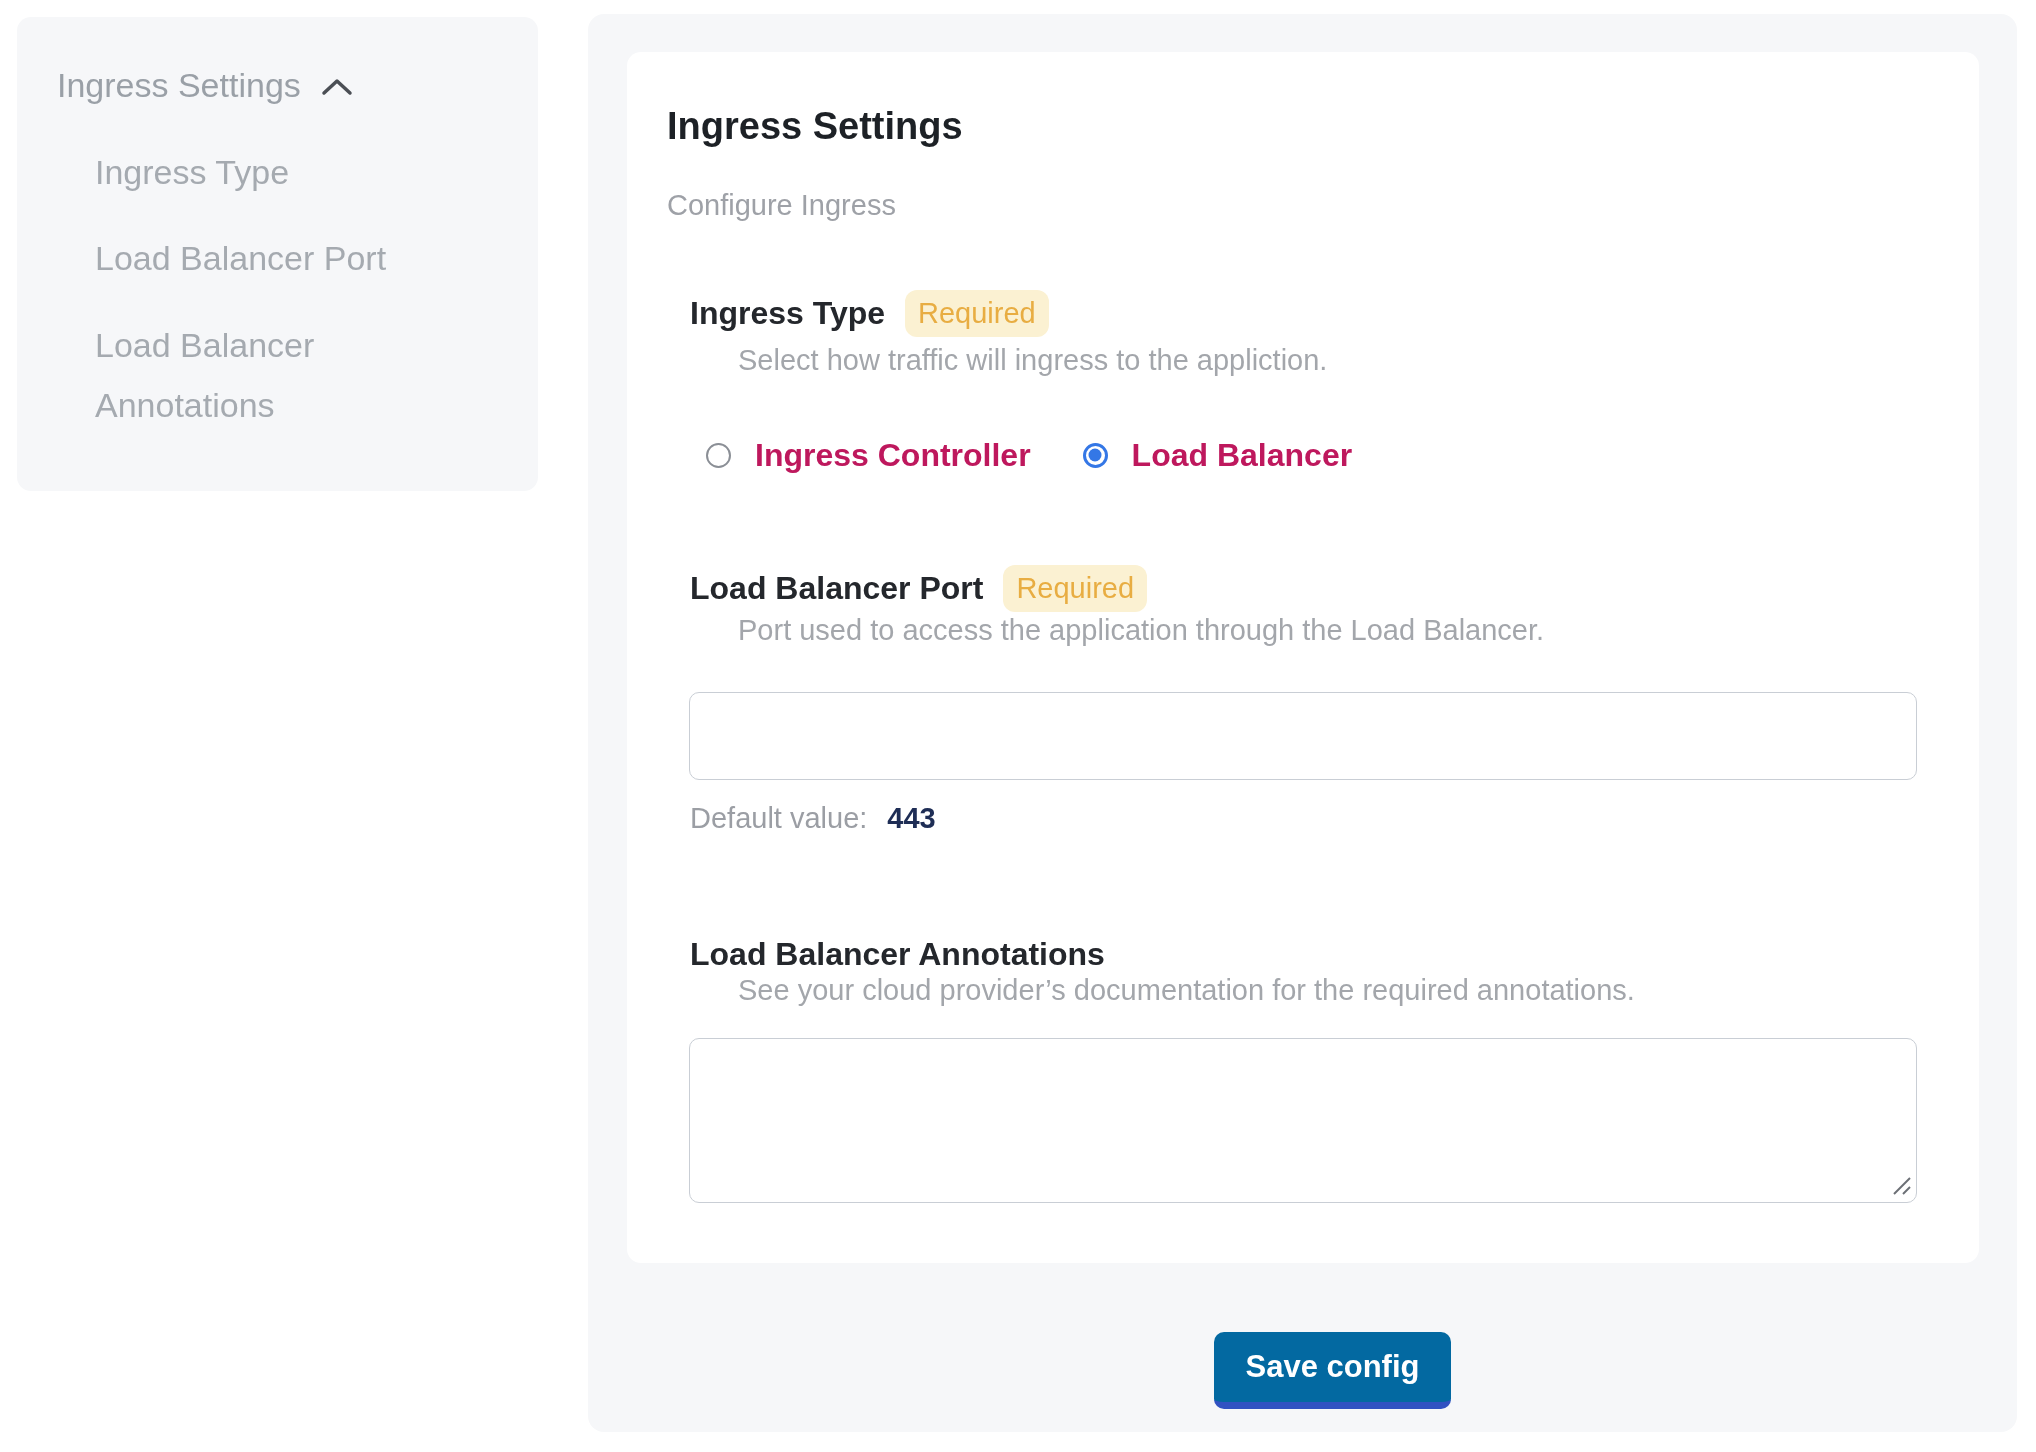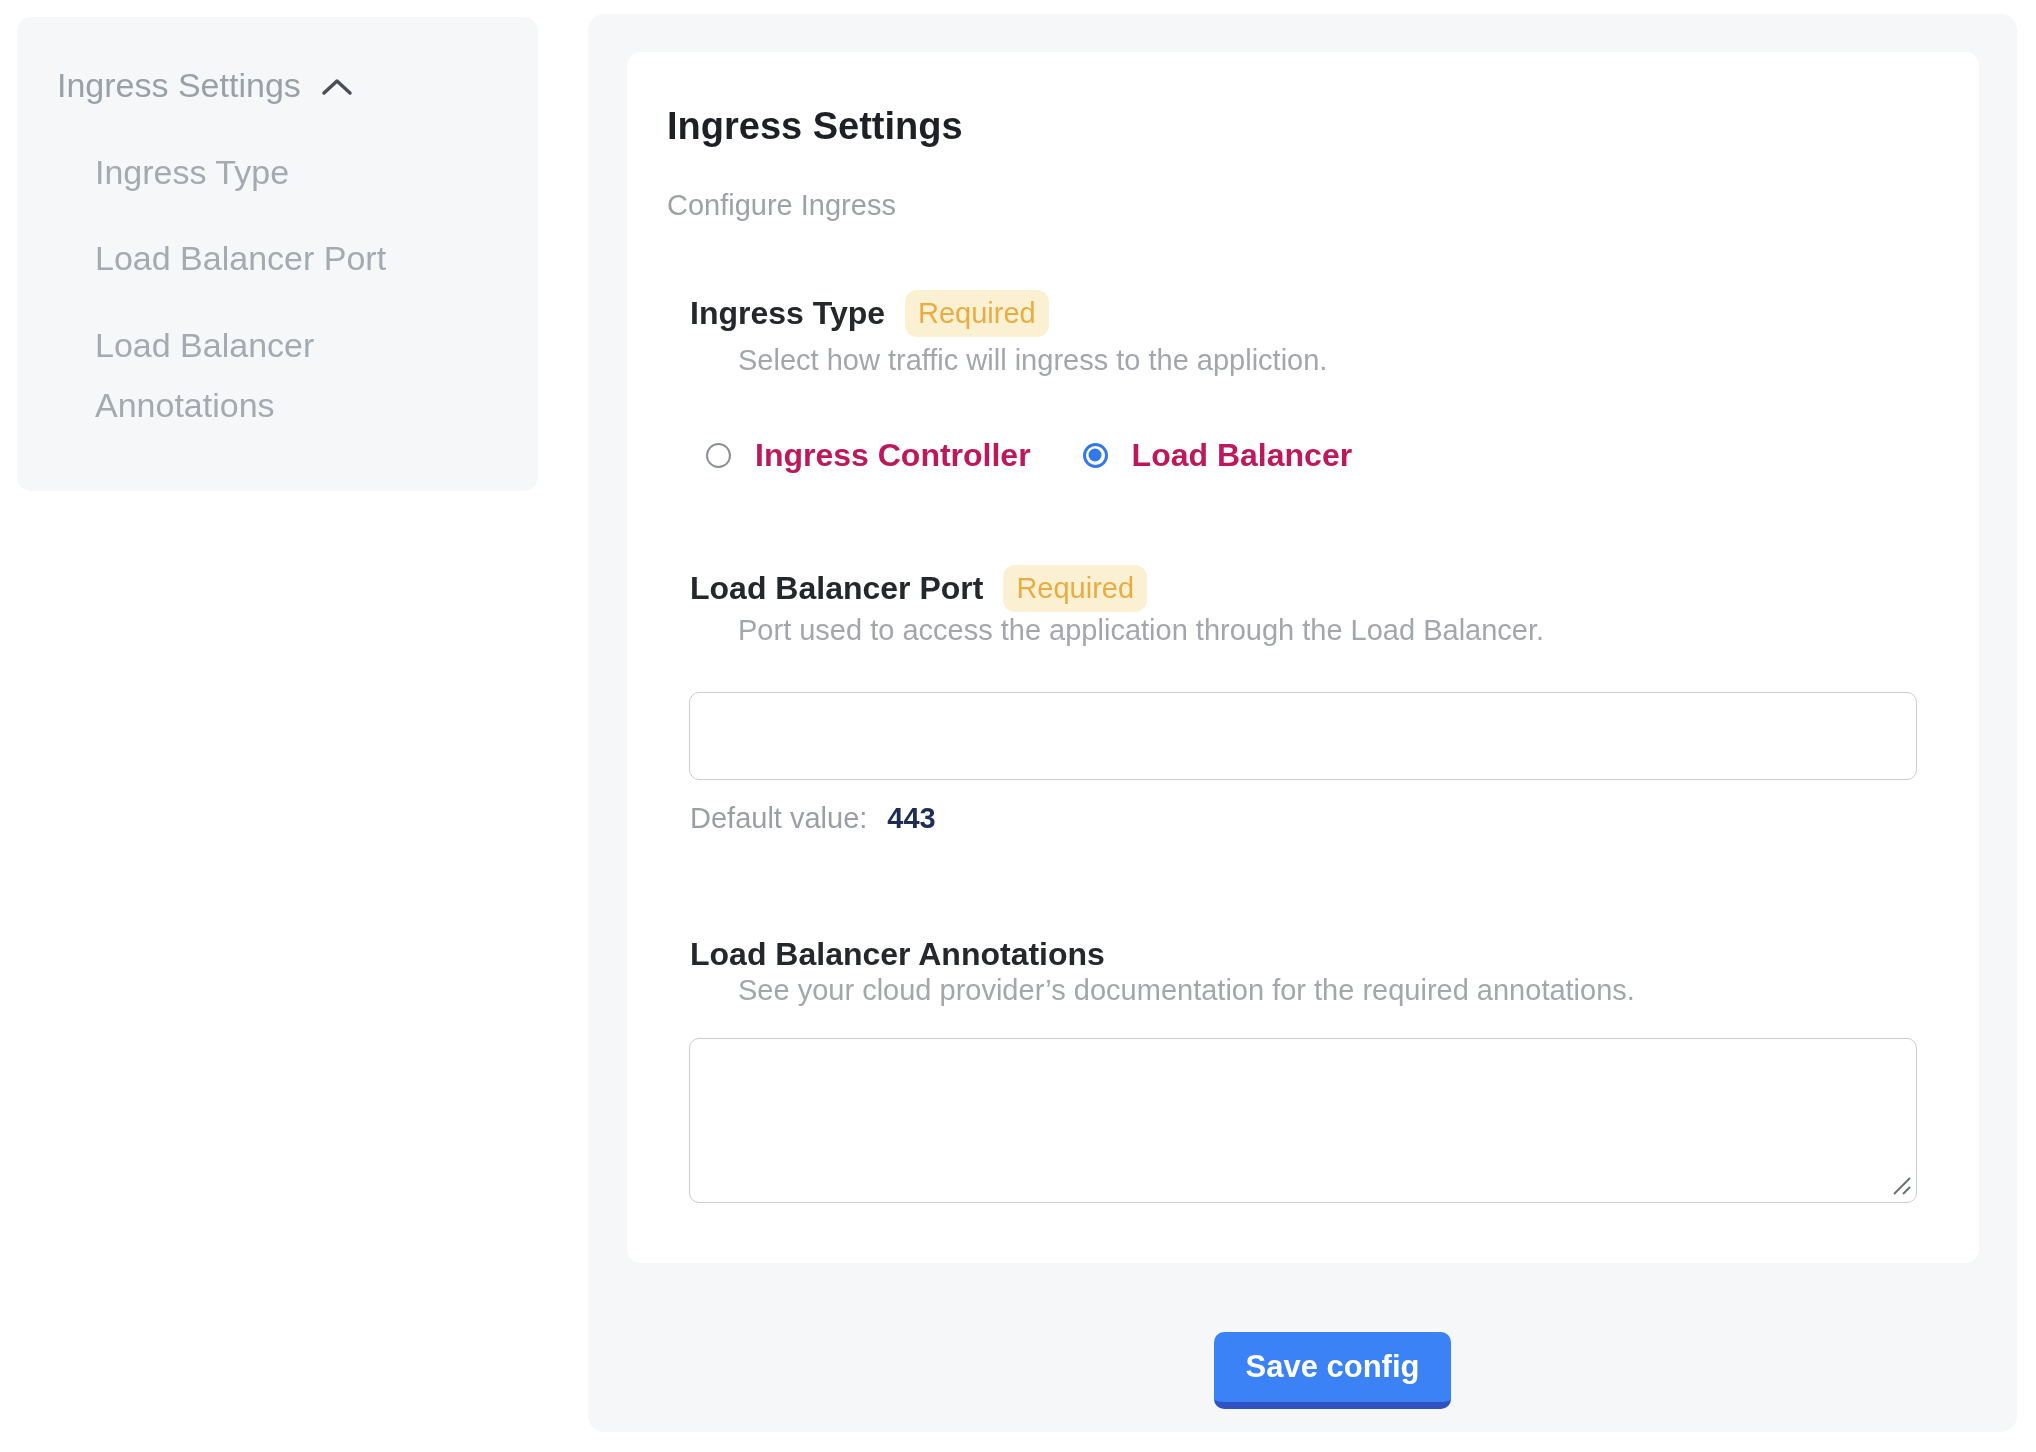--- a/index.html
+++ b/index.html
@@ -119,21 +119,21 @@
   }
   .resize-handle {
     position: absolute; right: 5px; bottom: 7px;
     width: 22px; height: 22px; cursor: nwse-resize;
   }
 
   
   #save-btn {
     position: absolute; left: 626px; top: 1318px;
     width: 237px; height: 77px;
-    background: #3b82f6; border: none;
+    background: #0369a1; border: none;
     border-bottom: 7px solid #3152c2; border-radius: 10px;
     color: #ffffff; font-size: 31px; font-weight: 700;
     font-family: "Liberation Sans", sans-serif;
     display: flex; align-items: center; justify-content: center;
     cursor: pointer;
   }
 </style>
 </head>
 <body>
 

